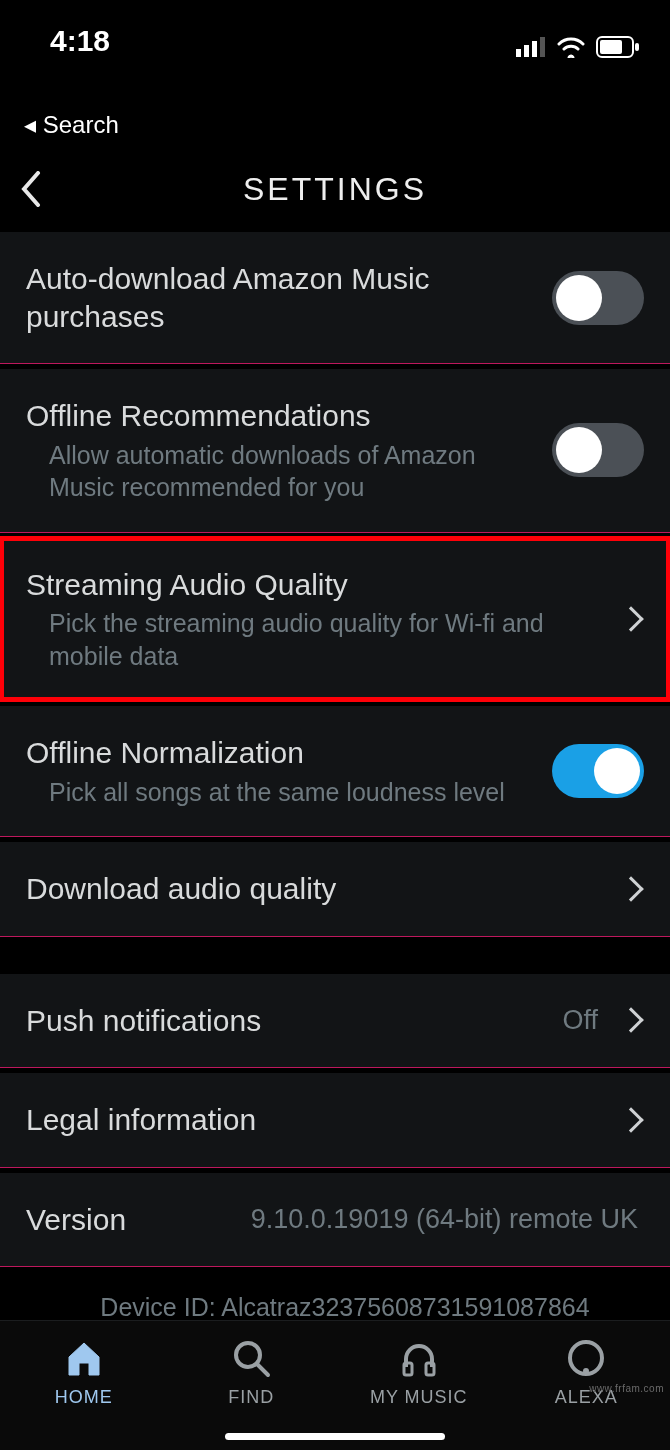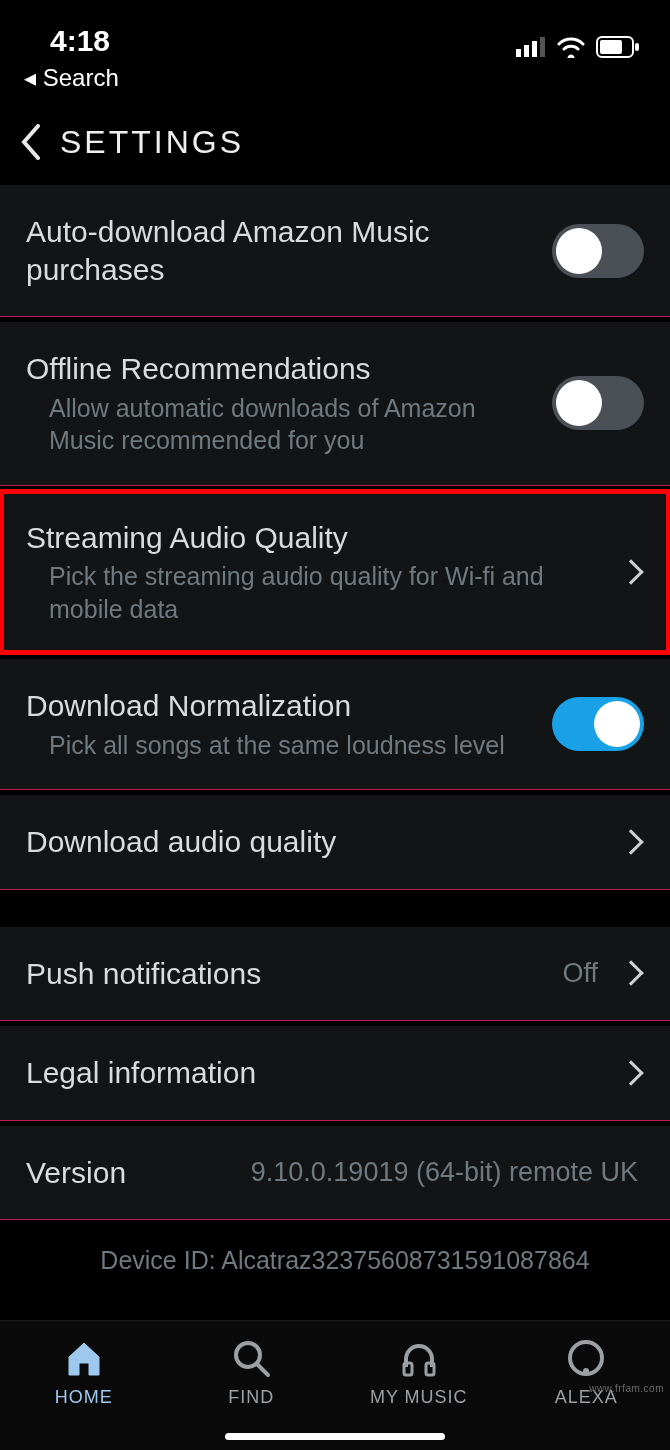--- a/index.html
+++ b/index.html
@@ -2,27 +2,27 @@
 <html><head>
 <meta charset="utf-8">
 <style>
   * { margin: 0; padding: 0; box-sizing: border-box; font-family: -apple-system, "Helvetica Neue", Arial, sans-serif; }
   body { width: 670px; height: 1450px; background: #000; color: #e8e8e8; overflow: hidden; position: relative; }
 
   
   .status-bar { height: 60px; display: flex; align-items: flex-end; justify-content: space-between; padding: 0 30px 2px 50px; }
   .status-time { font-size: 30px; font-weight: 600; color: #fff; }
   .status-icons { display: flex; gap: 10px; align-items: center; }
-  .nav-back { padding: 4px 0 18px 24px; }
+  .nav-back { padding: 4px 0 18px 24px; margin-top: 47px; }
   .nav-back span { font-size: 24px; color: #fff; font-weight: 500; }
 
   
   .header { display: flex; align-items: center; height: 64px; padding: 0 20px; }
   .header .back { width: 40px; display:flex; align-items:center; }
-  .header .title { flex: 1; font-size: 32px; letter-spacing: 3px; font-weight: 400; color: #eee; }
+  .header .title { flex: 1; text-align: center; font-size: 32px; letter-spacing: 3px; font-weight: 400; color: #eee; }
   .header .spacer { width: 40px; }
 
   
   .list { margin-top: 10px; }
   .row { background:#121416; border-top:1px solid #000; border-bottom:1px solid #be185d; padding: 28px 26px; display:flex; align-items:center; gap:18px; }
   .row + .row { margin-top:4px; }
   .row.gap-after { margin-bottom: 36px; }
   .row .text { flex:1; min-width:0; }
   .row .title { font-size: 30px; font-weight: 400; color:#d9dbdc; line-height:1.25; }
   .row .sub   { font-size: 25px; color:#6f7a80; line-height:1.3; margin-top:4px;margin-left:23px; }
@@ -113,21 +113,21 @@
   <div class="row highlight">
     <div class="text">
       <div class="title">Streaming Audio Quality</div>
       <div class="sub">Pick the streaming audio quality for Wi-fi and mobile data</div>
     </div>
     <div class="chevron"></div>
   </div>
 
   <div class="row">
     <div class="text">
-      <div class="title">Download Normalization</div>
+      <div class="title">Offline Normalization</div>
       <div class="sub">Pick all songs at the same loudness level</div>
     </div>
     <div class="toggle on">
         <div class="knob"></div>
       </div>
   </div>
 
   <div class="row gap-after">
     <div class="text">
       <div class="title">Download audio quality</div>

